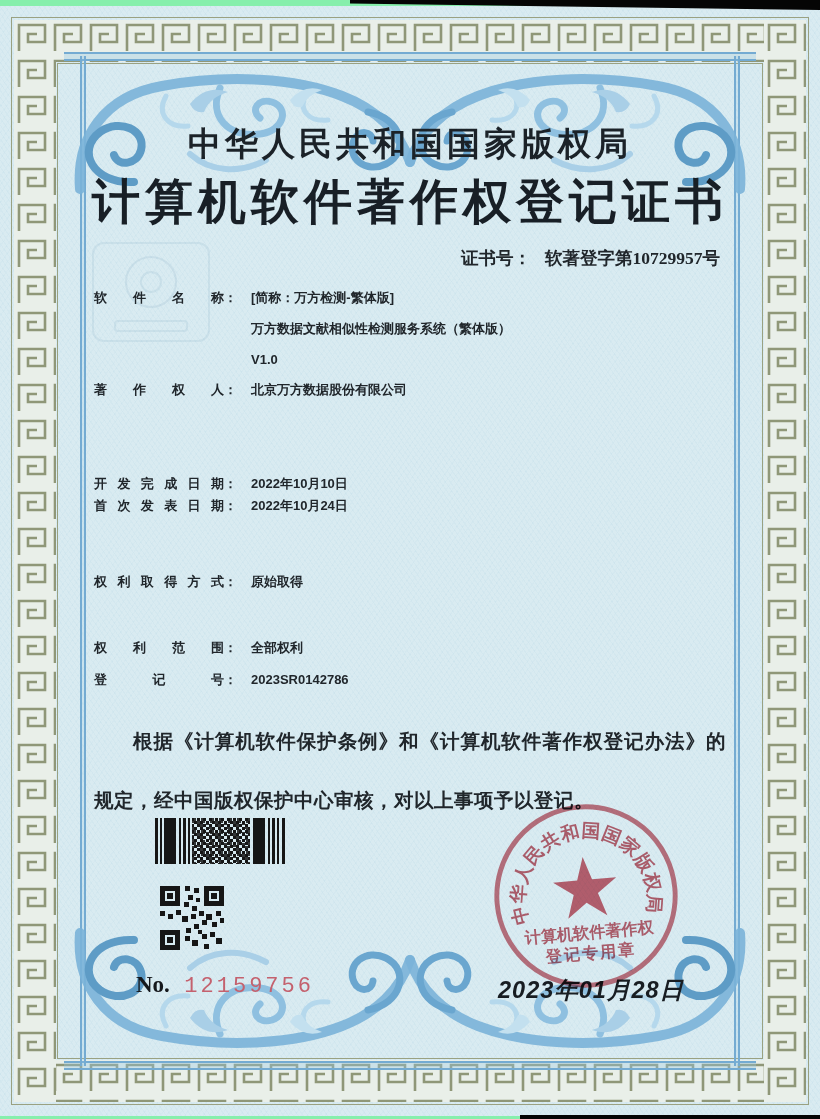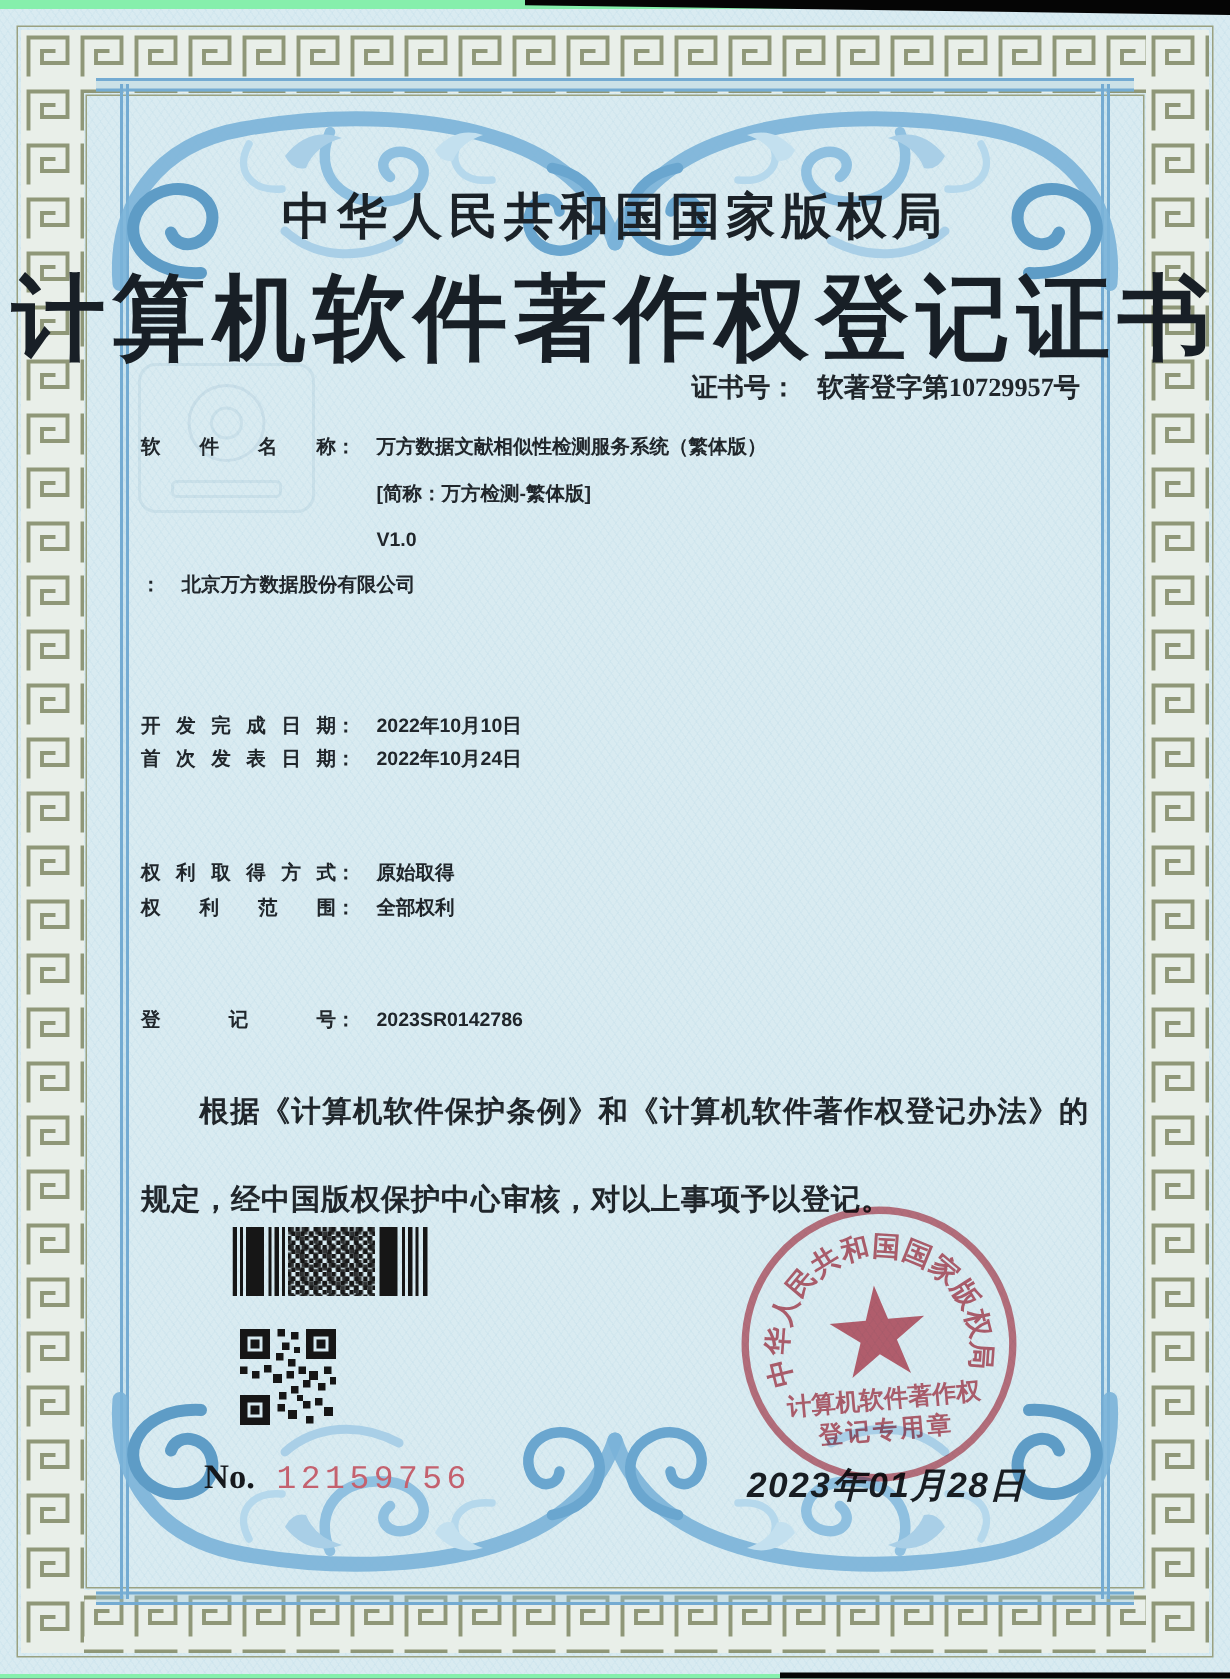--- a/index.html
+++ b/index.html
@@ -53,34 +53,34 @@
     width:22px; height:22px; border:2px solid rgba(150,185,205,.40); border-radius:50%; }
   .watermark .wm-bar { position:absolute; left:50%; bottom:8px; transform:translateX(-50%);
     width:74px; height:12px; border:2px solid rgba(150,185,205,.40); border-radius:4px; }
 
   
   .authority { position:absolute; top:116px; left:0; right:0; text-align:center;
     font-family:"Liberation Serif","DejaVu Serif",serif; font-weight:bold;
     font-size:33px; letter-spacing:4px; color:#1b2228; z-index:5; }
   .cert-title { position:absolute; top:164px; left:0; right:0; text-align:center;
     font-family:"Liberation Serif","DejaVu Serif",serif; font-weight:bold;
-    font-size:62px; letter-spacing:5px; color:#181f26; z-index:5; }
+    font-size:48px; letter-spacing:5px; color:#181f26; z-index:5; }
   .cert-no { position:absolute; top:240px; right:100px;
     font-family:"Liberation Serif","DejaVu Serif",serif; font-weight:bold;
     font-size:17.5px; color:#20262b; z-index:5; }
   .cert-no .gap { display:inline-block; width:14px; }
 
   .field-row { position:absolute; left:94px; display:flex; align-items:flex-start;
     font-size:13px; font-weight:bold; color:#20262b; line-height:31px; z-index:5; }
   .flabel { display:inline-block; width:130px; text-align:justify; text-align-last:justify; }
   .fcolon { display:inline-block; }
   .fvalue { margin-left:14px; }
   .fvalue span { display:block; }
   .row-0 { top:276px; } .row-1 { top:368px; } .row-2 { top:462px; }
-  .row-3 { top:484px; } .row-4 { top:560px;align-items:flex-end; } .row-5 { top:583px; } .row-6 { top:658px; }
+  .row-3 { top:484px; } .row-4 { top:560px;align-items:flex-end; } .row-5 { top:626px; } .row-6 { top:658px; }
 
   .statement { position:absolute; left:94px; top:706px; width:632px;
     font-size:19.5px; font-weight:bold; letter-spacing:.5px; color:#20262b;
     line-height:59px; text-align:justify; text-indent:2em; z-index:5; }
 
   .barcode { position:absolute; left:155px; top:812px; z-index:5; }
   .qrcode  { position:absolute; left:158px; top:878px; z-index:5; }
 
   .serial { position:absolute; left:136px; top:966px; z-index:5; white-space:nowrap; }
   .serial .no-prefix { font-family:"Liberation Serif","DejaVu Serif",serif;
@@ -187,26 +187,27 @@
     </div>
 
     <div class="authority">中华人民共和国国家版权局</div>
     <div class="cert-title">计算机软件著作权登记证书</div>
     <div class="cert-no"><span>证书号：</span><span class="gap"></span><span>软著登字第10729957号</span></div>
 
     <div class="field-row row-0">
       <span class="flabel">软件名称</span>
         <span class="fcolon">：</span>
       <span class="fvalue">
+        <span>[简称：万方检测-繁体版]</span>
         <span>万方数据文献相似性检测服务系统（繁体版）</span>
-        <span>[简称：万方检测-繁体版]</span>
         <span>V1.0</span>
       </span>
     </div>
     <div class="field-row row-1">
+      <span class="flabel">著作权人</span>
         <span class="fcolon">：</span>
       <span class="fvalue">
           <span>北京万方数据股份有限公司</span>
         </span>
     </div>
     <div class="field-row row-2">
       <span class="flabel">开发完成日期</span>
         <span class="fcolon">：</span>
       <span class="fvalue">
           <span>2022年10月10日</span>

